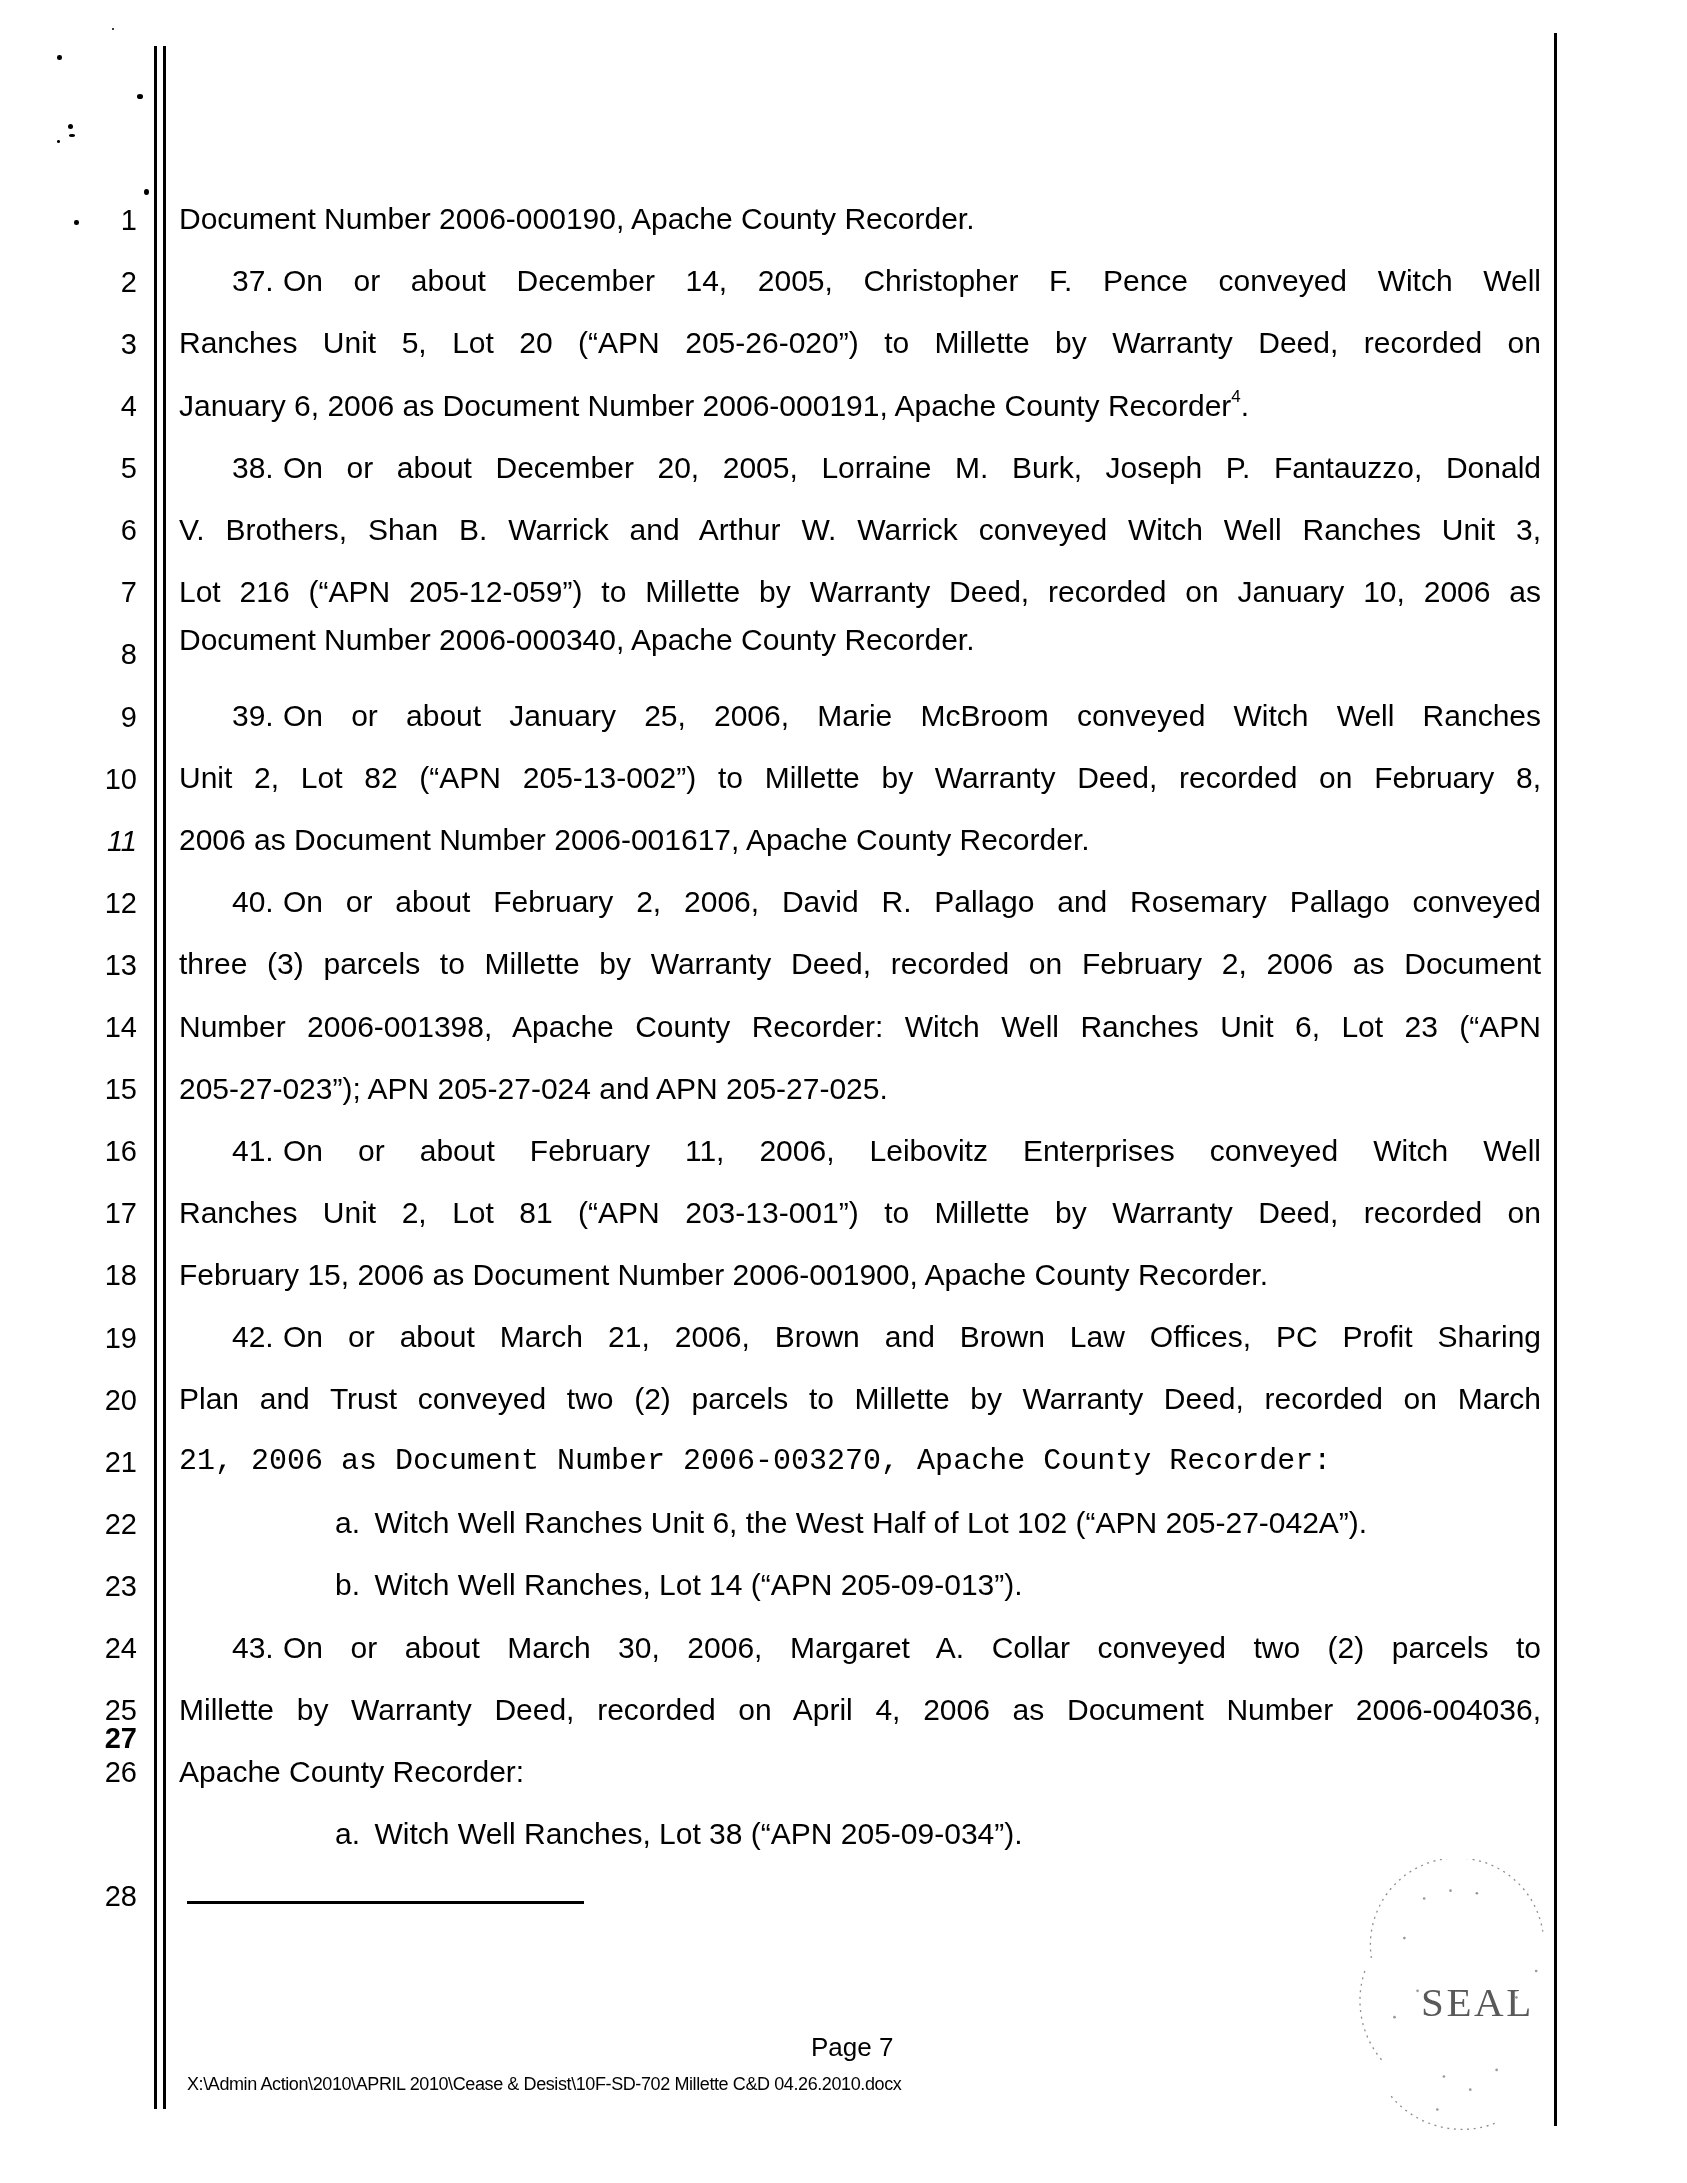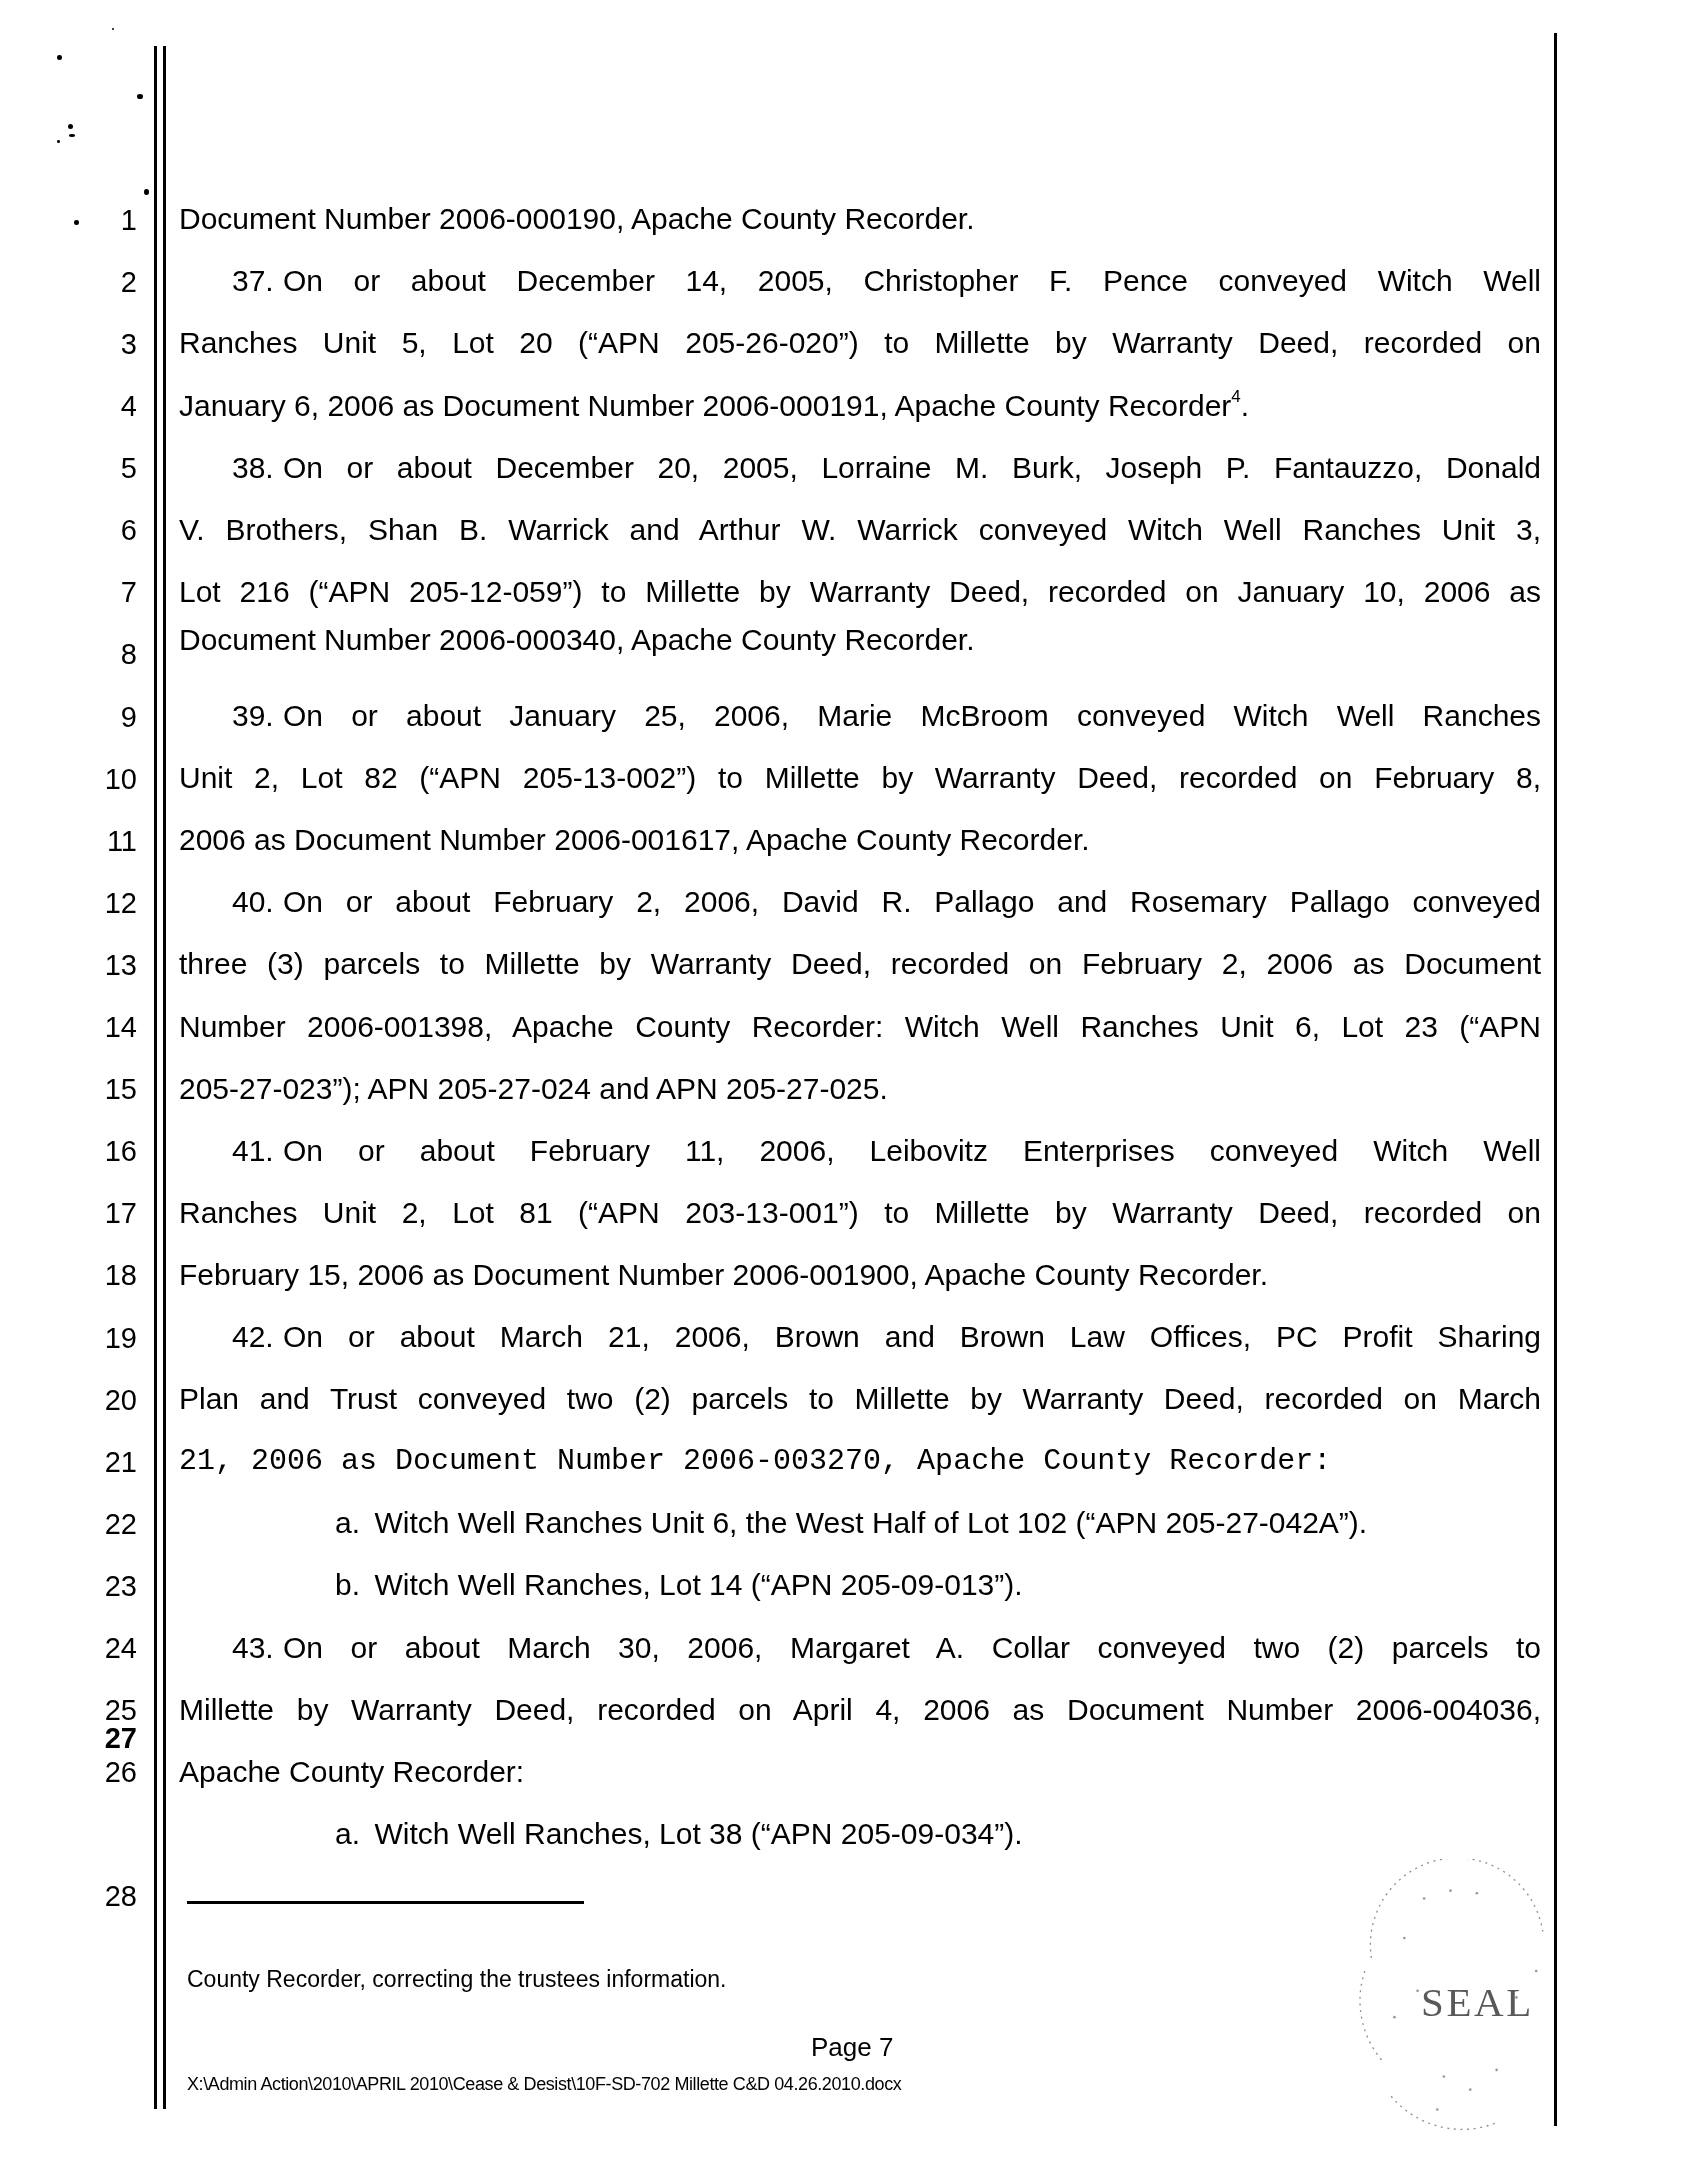--- a/index.html
+++ b/index.html
@@ -53,21 +53,21 @@
       <div class="line-num" style="top: 206px;">1</div>
       <div class="line-num" style="top: 268px;">2</div>
       <div class="line-num" style="top: 330px;">3</div>
       <div class="line-num" style="top: 392px;">4</div>
       <div class="line-num" style="top: 454px;">5</div>
       <div class="line-num" style="top: 516px;">6</div>
       <div class="line-num" style="top: 578px;">7</div>
       <div class="line-num" style="top: 640px;">8</div>
       <div class="line-num" style="top: 703px;">9</div>
       <div class="line-num" style="top: 765px;">10</div>
-      <div class="line-num" style="top: 827px;">11</div>
+      <div class="line-num" style="top: 827px; font-style: italic;">11</div>
       <div class="line-num" style="top: 889px;">12</div>
       <div class="line-num" style="top: 951px;">13</div>
       <div class="line-num" style="top: 1013px;">14</div>
       <div class="line-num" style="top: 1075px;">15</div>
       <div class="line-num" style="top: 1137px;">16</div>
       <div class="line-num" style="top: 1199px;">17</div>
       <div class="line-num" style="top: 1261px;">18</div>
       <div class="line-num" style="top: 1324px;">19</div>
       <div class="line-num" style="top: 1386px;">20</div>
       <div class="line-num" style="top: 1448px;">21</div>
@@ -104,21 +104,20 @@
       <div class="body-line ragged" style="top: 1446px; font-family: Liberation Mono, monospace;"><span>21, 2006 as Document Number 2006-003270, Apache County Recorder:</span></div>
       <div class="body-line sub" style="top: 1508px;"><span style="margin-right: 14.5px;">a.</span><span>Witch Well Ranches Unit 6, the West Half of Lot 102 (“APN 205-27-042A”).</span></div>
       <div class="body-line sub" style="top: 1570px;"><span style="margin-right: 14.5px;">b.</span><span>Witch Well Ranches, Lot 14 (“APN 205-09-013”).</span></div>
       <div class="body-line indent" style="top: 1633px;"><span class="para-num">43.</span><span>On or about March 30, 2006, Margaret A. Collar conveyed two (2) parcels to</span></div>
       <div class="body-line" style="top: 1695px;"><span>Millette by Warranty Deed, recorded on April 4, 2006 as Document Number 2006-004036,</span></div>
       <div class="body-line ragged" style="top: 1757px;"><span>Apache County Recorder:</span></div>
       <div class="body-line sub" style="top: 1819px;"><span style="margin-right: 14.5px;">a.</span><span>Witch Well Ranches, Lot 38 (“APN 205-09-034”).</span></div>
     </div>
 
   <div class="fn-rule"></div>
-  <div class="fn-line" style="top:1968px;"><span>County Recorder, correcting the trustees information.</span></div>
 
   <svg class="seal" viewBox="0 0 320 440">
     <g fill="none" stroke="#333" stroke-width="2" stroke-dasharray="3 7" opacity="0.55">
       <path d="M40 150 A 130 130 0 0 1 300 110"></path>
       <path d="M30 170 A 140 140 0 0 0 60 310"></path>
       <path d="M70 360 A 140 140 0 0 0 230 400"></path>
     </g>
     <g fill="#333" opacity="0.5">
       <circle cx="120" cy="60" r="2"></circle>
         <circle cx="160" cy="48" r="2"></circle>

